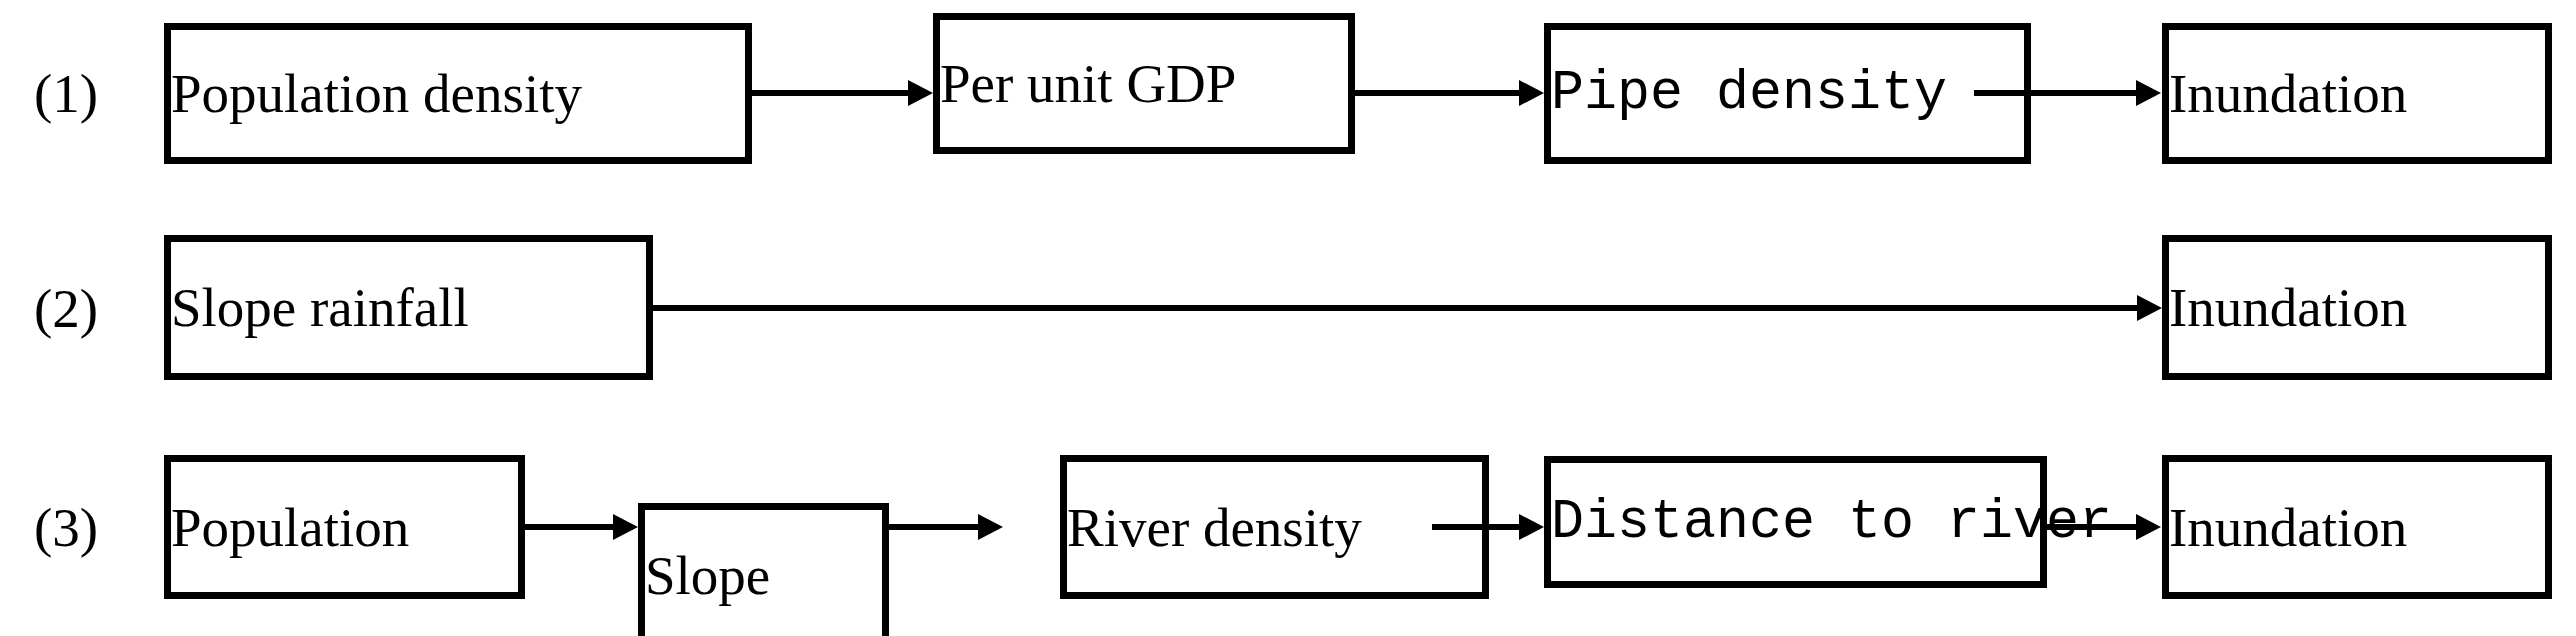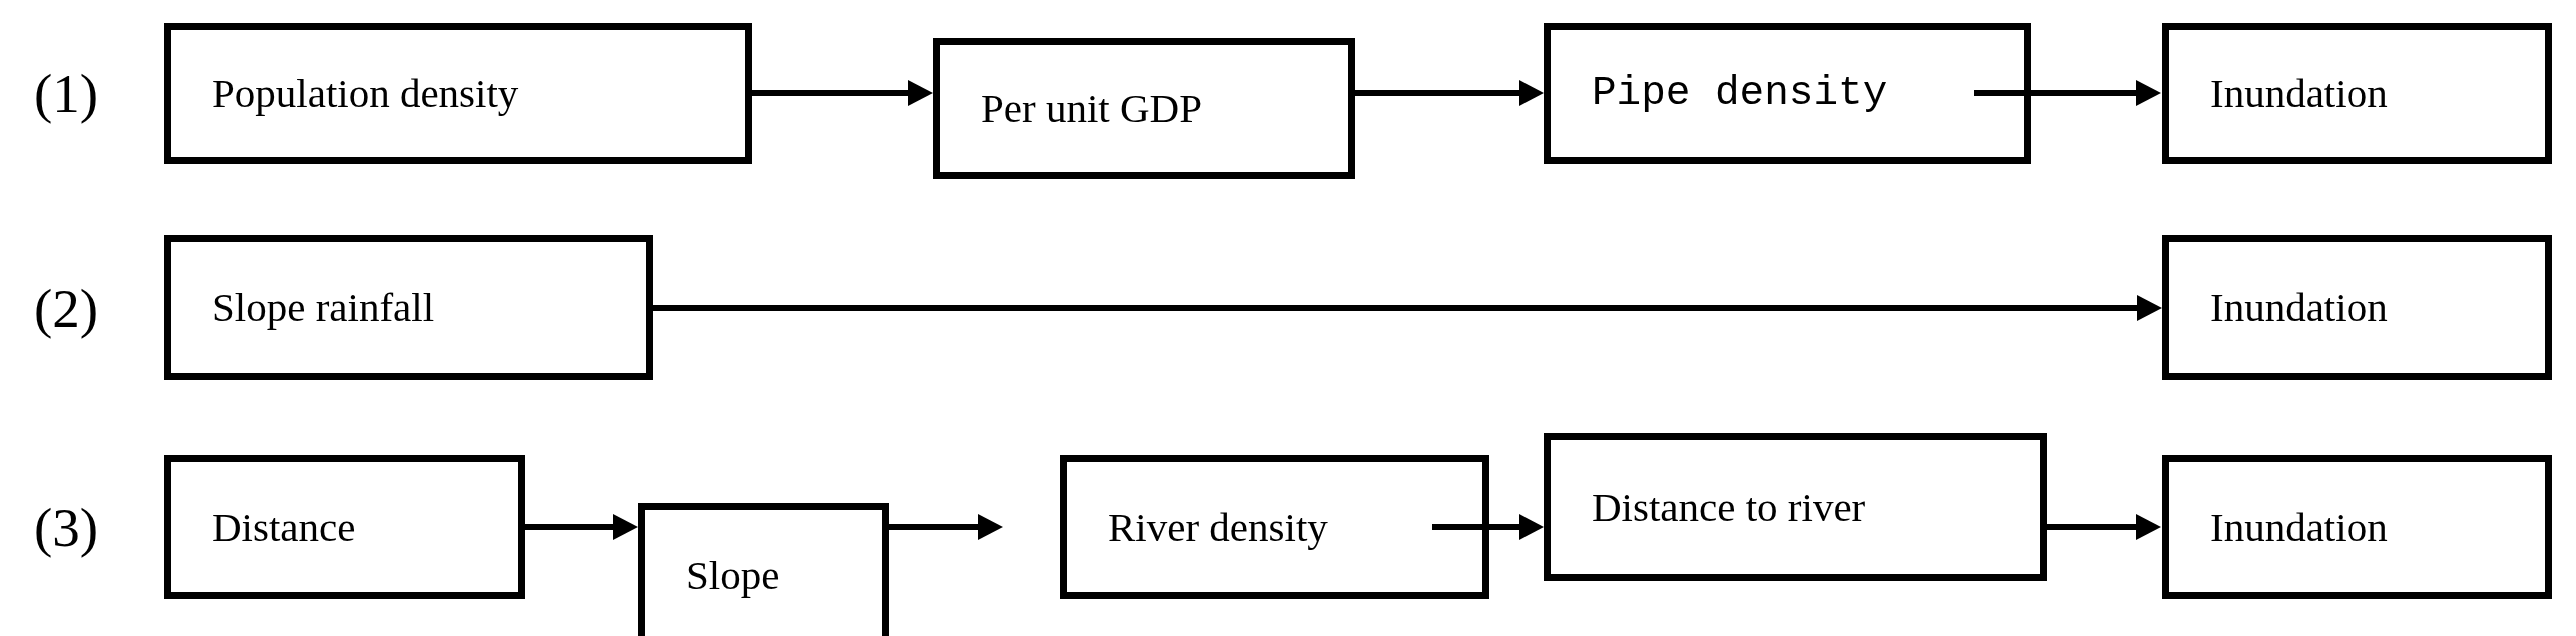--- a/index.html
+++ b/index.html
@@ -27,22 +27,21 @@
     line-height: 1;
     white-space: nowrap;
   }
   .box {
     position: absolute;
     box-sizing: border-box;
     border: 7.7px solid #000000;
     background: #ffffff;
     display: flex;
     align-items: center;
-    padding-left: 41px;
-    font-size: 41px;
+    font-size: 55px;
     line-height: 1;
     white-space: nowrap;
   }
   .arrow {
     position: absolute;
     height: 0;
   }
   .arrow .shaft {
     position: absolute;
     left: 0;
@@ -70,21 +69,21 @@
 
   <div class="row-label" style="top:93px;">(1)</div>
 
   <div class="box" style="left:164px; top:22.5px; width:588px; height:141px;">Population density</div>
 
   <div class="arrow" style="left:751px; top:93px; width:182px;">
     <div class="shaft"></div>
     <div class="head"></div>
   </div>
 
-  <div class="box" style="left:933px; top:38px; width:422px; height:141px;">Per unit GDP</div>
+  <div class="box" style="left:933px; top:13px; width:422px; height:141px;">Per unit GDP</div>
 
   <div class="arrow" style="left:1355px; top:93px; width:189px;">
     <div class="shaft"></div>
     <div class="head"></div>
   </div>
 
   <div class="box" style="left:1544px; top:22.5px; width:487px; height:141px;font-family:Liberation Mono, monospace;">Pipe density</div>
 
   <div class="arrow" style="left:1974px; top:93px; width:187px;">
     <div class="shaft"></div>
@@ -99,42 +98,42 @@
 
   <div class="arrow" style="left:653px; top:308px; width:1509px;">
     <div class="shaft"></div>
     <div class="head"></div>
   </div>
 
   <div class="box" style="left:2162px; top:235px; width:390px; height:145px;">Inundation</div>
 
   <div class="row-label" style="top:527px;">(3)</div>
 
-  <div class="box" style="left:164px; top:455px; width:361px; height:144px;">Distance</div>
+  <div class="box" style="left:164px; top:455px; width:361px; height:144px;">Population</div>
 
   <div class="arrow" style="left:524px; top:527px; width:114px;">
     <div class="shaft"></div>
     <div class="head"></div>
   </div>
 
   <div class="box" style="left:638px; top:455px; width:251px; height:144px;margin-top:48px;">Slope</div>
 
   <div class="arrow" style="left:889px; top:527px; width:114px;">
     <div class="shaft"></div>
     <div class="head"></div>
   </div>
 
   <div class="box" style="left:1060px; top:455px; width:429px; height:144px;">River density</div>
 
   <div class="arrow" style="left:1432px; top:527px; width:112px;">
     <div class="shaft"></div>
     <div class="head"></div>
   </div>
 
-  <div class="box" style="left:1544px; top:433px; width:503px; height:148px;">Distance to river</div>
+  <div class="box" style="left:1544px; top:456px; width:503px; height:132px;font-family:Liberation Mono, monospace;">Distance to river</div>
 
   <div class="arrow" style="left:2047px; top:527px; width:114px;">
     <div class="shaft"></div>
     <div class="head"></div>
   </div>
 
   <div class="box" style="left:2162px; top:455px; width:390px; height:144px;">Inundation</div>
 
 </div>
 

